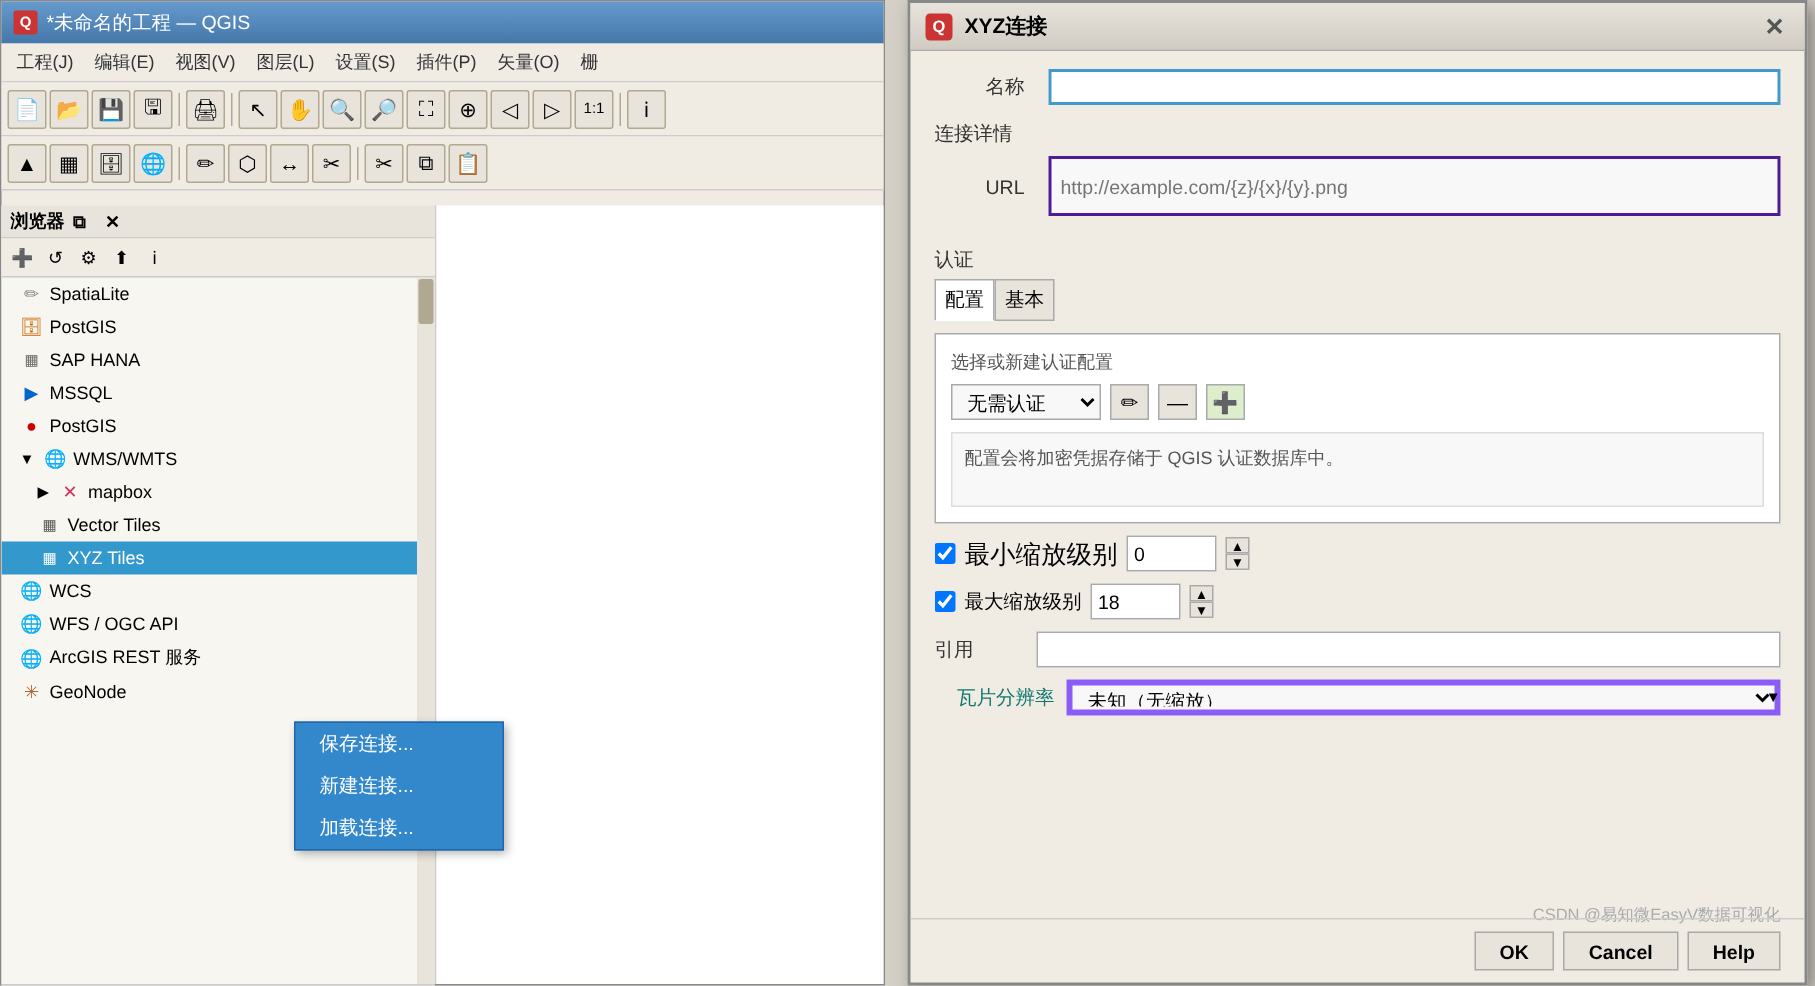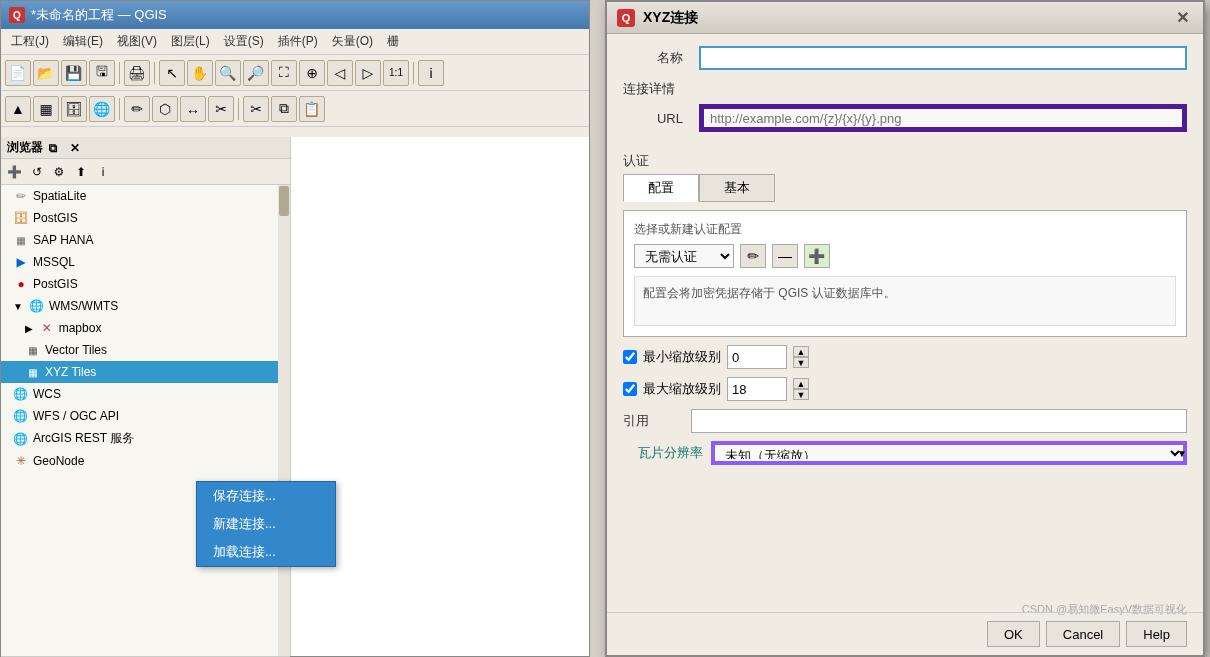--- a/index.html
+++ b/index.html
@@ -38,42 +38,42 @@
     
     .xyz-dialog { position: absolute; left: 605px; top: 0; width: 600px; height: 657px; background: #f0ece4; border: 2px solid #888; box-shadow: 4px 4px 12px rgba(0,0,0,0.4); z-index: 200; }
     .dialog-titlebar { background: linear-gradient(to bottom, #e8e4dc, #d0ccc4); border-bottom: 1px solid #aaa; padding: 6px 10px; display: flex; align-items: center; justify-content: space-between; height: 32px; }
     .dialog-title-left { display: flex; align-items: center; gap: 8px; font-size: 14px; font-weight: bold; }
     .dialog-title-icon { width: 18px; height: 18px; background: #cc3333; border-radius: 3px; display: flex; align-items: center; justify-content: center; color: white; font-size: 11px; font-weight: bold; }
     .dialog-close { width: 20px; height: 20px; display: flex; align-items: center; justify-content: center; cursor: pointer; font-size: 16px; font-weight: bold; color: #555; }
     .dialog-body { padding: 12px 16px; }
     .form-row { display: flex; align-items: center; margin-bottom: 10px; gap: 16px; }
     .form-label { font-size: 13px; color: #333; width: 60px; text-align: right; flex-shrink: 0; }
     .form-input { flex: 1; height: 24px; border: 2px solid #4499cc; padding: 2px 6px; font-size: 13px; background: white; outline: none; }
-    .form-input-readonly { flex: 1; height: 28px; border: 5px solid #4c1d95; padding: 2px 6px; font-size: 13px; background: #f8f8f8; color: #888; }
+    .form-input-readonly { flex: 1; height: 40px; border: 2px solid #4c1d95; padding: 2px 6px; font-size: 13px; background: #f8f8f8; color: #888; }
     .auth-tabs { display: flex; gap: 0; margin-bottom: 8px; }
-    .auth-tab { padding: 4px 24px; border: 1px solid #aaa; font-size: 13px; cursor: pointer; background: #e8e4dc; }
+    .auth-tab { padding: 4px 6px; border: 1px solid #aaa; font-size: 13px; cursor: pointer; background: #e8e4dc; }
     .auth-tab.active { background: white; border-bottom-color: white; font-weight: normal; }
     .auth-content { border: 1px solid #aaa; padding: 10px; background: white; margin-bottom: 8px; }
     .auth-select-row { display: flex; align-items: center; gap: 6px; margin-bottom: 8px; }
     .auth-select { height: 24px; border: 1px solid #aaa; padding: 2px 6px; font-size: 13px; background: #f8f8f8; min-width: 100px; }
     .auth-btn { width: 26px; height: 24px; border: 1px solid #aaa; background: #e8e4dc; display: flex; align-items: center; justify-content: center; cursor: pointer; font-size: 14px; }
     .auth-btn.green { background: #ddeecc; color: #447722; }
     .checkbox-row { display: flex; align-items: center; gap: 6px; margin-bottom: 8px; }
     .checkbox-row input[type=checkbox] { width: 14px; height: 14px; }
     .spinbox { width: 60px; height: 24px; border: 1px solid #aaa; padding: 2px 4px; font-size: 13px; background: white; }
     .spinbox-arrows { display: flex; flex-direction: column; }
     .spinbox-arrow { width: 16px; height: 11px; border: 1px solid #aaa; background: #e8e4dc; display: flex; align-items: center; justify-content: center; font-size: 9px; cursor: pointer; }
     .referer-row { display: flex; align-items: center; gap: 8px; margin-bottom: 8px; }
     .referer-label { font-size: 13px; color: #333; width: 60px; text-align: left; }
     .referer-input { flex: 1; height: 24px; border: 1px solid #aaa; padding: 2px 6px; font-size: 13px; background: white; }
     .tile-res-row { display: flex; align-items: center; gap: 8px; margin-bottom: 8px; }
     .tile-res-label { font-size: 13px; color: #0f766e; width: 80px; text-align: right; }
     .tile-res-select { flex: 1; height: 24px; border: 4px solid #8b5cf6; padding: 2px 6px; font-size: 13px; background: #f8f8f8; }
     .dialog-footer { display: flex; justify-content: flex-end; gap: 6px; padding: 8px 16px; border-top: 1px solid #ccc; position: absolute; bottom: 0; right: 0; left: 0; }
-    .dialog-btn { padding: 4px 16px; height: 26px; border: 1px solid #aaa; background: #e8e4dc; font-size: 13px; cursor: pointer; }
+    .dialog-btn { padding: 4px 16px; height: 26px; border: 1px solid #aaa; background: #e8e4dc; font-size: 13px; cursor: pointer; font-weight: bold; }
     .watermark { font-size: 11px; color: #888; text-align: right; padding: 2px 8px; }
   </style>
 </head>
 <body>
 
 <div class="qgis-window">
 
   <div class="qgis-titlebar">
     <div class="qgis-title-icon">Q</div>
     <span>*未命名的工程 — QGIS</span>
@@ -266,21 +266,21 @@
         </div>
 
         <div style="border:1px solid #ddd;padding:8px;background:#f8f8f8;min-height:50px;">
           <span style="font-size:12px;color:#555;">配置会将加密凭据存储于 QGIS 认证数据库中。</span>
         </div>
       </div>
     </div>
 
     <div class="checkbox-row">
       <input type="checkbox" checked="" style="">
-      <span style="font-size:13px;">最小缩放级别</span>
+      <span style="font-size:17px;">最小缩放级别</span>
       <input class="spinbox" type="text" value="0" style="">
       <div class="spinbox-arrows">
         <div class="spinbox-arrow">▲</div>
         <div class="spinbox-arrow">▼</div>
       </div>
     </div>
 
     <div class="checkbox-row">
       <input type="checkbox" checked="" style="">
       <span style="font-size:13px;">最大缩放级别</span>

